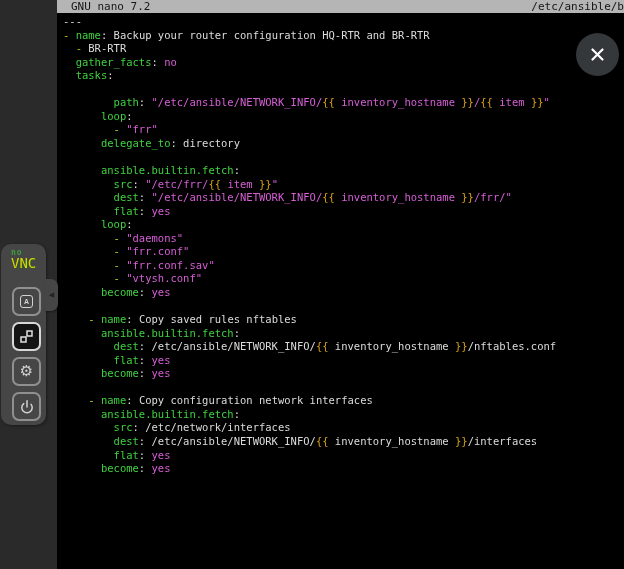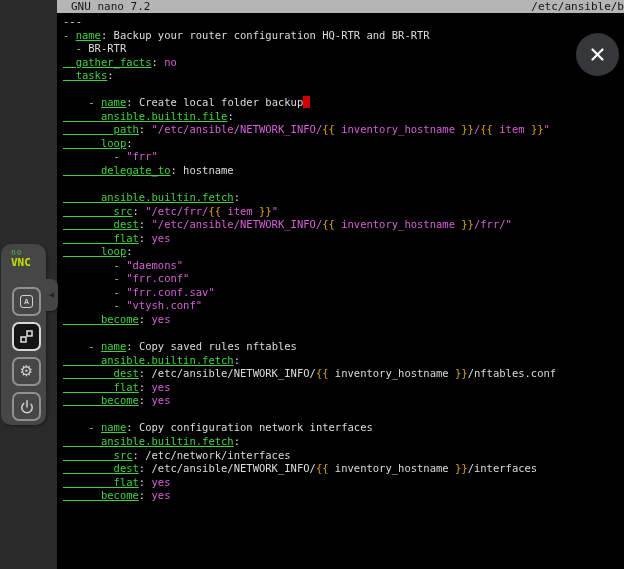--- a/index.html
+++ b/index.html
@@ -7,39 +7,39 @@
          font-family:"DejaVu Sans Mono",monospace;}
   
   .terminal{position:absolute;left:57px;top:0;width:567px;height:569px;background:var(--c-terminal_bg,#000);}
   .titlebar{position:relative;height:13px;background:var(--c-titlebar_bg,#b5b5b5);color:var(--c-titlebar_text,#151515);
             font-size:11px;line-height:13px;white-space:nowrap;}
   .titlebar .t-left{position:absolute;left:14px;top:0;}
   .titlebar .t-right{position:absolute;right:0;top:0;}
   .editor{padding:2px 0 0 6px;font-size:10.5px;}
   .line{white-space:pre;height:13.55px;line-height:13.55px;}
   .seg-w{color:var(--c-plain,#dcdcdc);}
-  .seg-k{color:var(--c-key,#3fd23f);text-decoration:underline;}
+  .seg-k{color:var(--c-key,#3fd23f);}
   .seg-d{color:var(--c-dash,#c9c91f);}
   .seg-s{color:var(--c-string,#d75fd7);}
   .seg-j{color:var(--c-jinja,#d8a018);}
   .seg-b{color:var(--c-boolean,#d75fd7);}
   .seg-c{background:var(--c-cursor_red,#d40000);color:var(--c-cursor_red,#d40000);}
   
   .close-btn{position:absolute;left:576px;top:33px;width:43px;height:43px;border-radius:50%;
              background:var(--c-close_bg,#34383b);display:flex;align-items:center;justify-content:center;cursor:pointer;}
   
   .panel{position:absolute;left:1px;top:244px;width:45px;height:181px;background:var(--c-panel_bg,#464646);
          border-radius:10px;box-shadow:1px 1px 3px rgba(0,0,0,.4);}
   .handle{position:absolute;left:45px;top:279px;width:13px;height:32px;background:var(--c-panel_bg,#464646);
           border-radius:0 7px 7px 0;display:flex;align-items:center;justify-content:center;cursor:pointer;
           box-shadow:1px 1px 2px rgba(0,0,0,.4);}
   .handle-arrow{font-family:"DejaVu Sans",sans-serif;font-size:7px;color:#232323;}
   .logo{position:absolute;left:11px;top:248px;line-height:10px;cursor:default;}
   .logo .no{font-size:8px;font-weight:bold;color:var(--c-logo_no,#3e9e3e);letter-spacing:1px;display:block;}
-  .logo .vnc{font-size:11px;font-weight:bold;color:var(--c-logo_vnc,#d8d800);text-shadow:1px 1px 0 #2a5c2a;display:block;}
+  .logo .vnc{font-size:14px;font-weight:normal;color:var(--c-logo_vnc,#d8d800);text-shadow:1px 1px 0 #2a5c2a;display:block;}
   .cb-btn{position:absolute;left:12px;width:29px;height:29px;border:2px solid var(--c-button_border,#909090);
           border-radius:7px;box-sizing:border-box;display:flex;align-items:center;justify-content:center;cursor:pointer;
           background:transparent;padding:0;}
   .cb-btn.active{background:var(--c-active_button_bg,#141414);border-color:#d8d8d8;}
   .btn-1{top:287px;} .btn-2{top:322px;} .btn-3{top:357px;} .btn-4{top:392px;}
   .key-a{width:13px;height:13px;border:1.5px solid var(--c-icon,#d2d2d2);border-radius:3px;box-sizing:border-box;
          display:flex;align-items:center;justify-content:center;font-size:7px;font-weight:bold;color:var(--c-icon,#d2d2d2);}
   .gear{font-family:"DejaVu Sans",sans-serif;font-size:15px;color:var(--c-icon,#d2d2d2);line-height:15px;}
   svg{display:block;}
 </style>
@@ -53,26 +53,24 @@
       <span class="t-left">GNU nano 7.2</span>
       <span class="t-right">/etc/ansible/b</span>
     </div>
     <div class="editor">
         <div class="line"><span class="seg-w">---</span></div>
         <div class="line"><span class="seg-d">- </span><span class="seg-k">name</span><span class="seg-w">: Backup your router configuration HQ-RTR and BR-RTR</span></div>
         <div class="line"><span class="seg-d">  - </span><span class="seg-w">BR-RTR</span></div>
         <div class="line"><span class="seg-k">  gather_facts</span><span class="seg-w">: </span><span class="seg-b">no</span></div>
         <div class="line"><span class="seg-k">  tasks</span><span class="seg-w">:</span></div>
         <div class="line">&nbsp;</div>
-        <div class="line"><span class="seg-d">    - </span><span class="seg-k">name</span><span class="seg-w">: Create local folder backup</span><span class="seg-c"> </span></div>
-        <div class="line"><span class="seg-k">      ansible.builtin.file</span><span class="seg-w">:</span></div>
         <div class="line"><span class="seg-k">        path</span><span class="seg-w">: </span><span class="seg-s">"/etc/ansible/NETWORK_INFO/</span><span class="seg-j">{{</span><span class="seg-s"> inventory_hostname </span><span class="seg-j">}}</span><span class="seg-s">/</span><span class="seg-j">{{</span><span class="seg-s"> item </span><span class="seg-j">}}</span><span class="seg-s">"</span></div>
         <div class="line"><span class="seg-k">      loop</span><span class="seg-w">:</span></div>
         <div class="line"><span class="seg-d">        - </span><span class="seg-s">"frr"</span></div>
-        <div class="line"><span class="seg-k">      delegate_to</span><span class="seg-w">: hostname</span></div>
+        <div class="line"><span class="seg-k">      delegate_to</span><span class="seg-w">: directory</span></div>
         <div class="line">&nbsp;</div>
         <div class="line"><span class="seg-k">      ansible.builtin.fetch</span><span class="seg-w">:</span></div>
         <div class="line"><span class="seg-k">        src</span><span class="seg-w">: </span><span class="seg-s">"/etc/frr/</span><span class="seg-j">{{</span><span class="seg-s"> item </span><span class="seg-j">}}</span><span class="seg-s">"</span></div>
         <div class="line"><span class="seg-k">        dest</span><span class="seg-w">: </span><span class="seg-s">"/etc/ansible/NETWORK_INFO/</span><span class="seg-j">{{</span><span class="seg-s"> inventory_hostname </span><span class="seg-j">}}</span><span class="seg-s">/frr/"</span></div>
         <div class="line"><span class="seg-k">        flat</span><span class="seg-w">: </span><span class="seg-b">yes</span></div>
         <div class="line"><span class="seg-k">      loop</span><span class="seg-w">:</span></div>
         <div class="line"><span class="seg-d">        - </span><span class="seg-s">"daemons"</span></div>
         <div class="line"><span class="seg-d">        - </span><span class="seg-s">"frr.conf"</span></div>
         <div class="line"><span class="seg-d">        - </span><span class="seg-s">"frr.conf.sav"</span></div>
         <div class="line"><span class="seg-d">        - </span><span class="seg-s">"vtysh.conf"</span></div>

